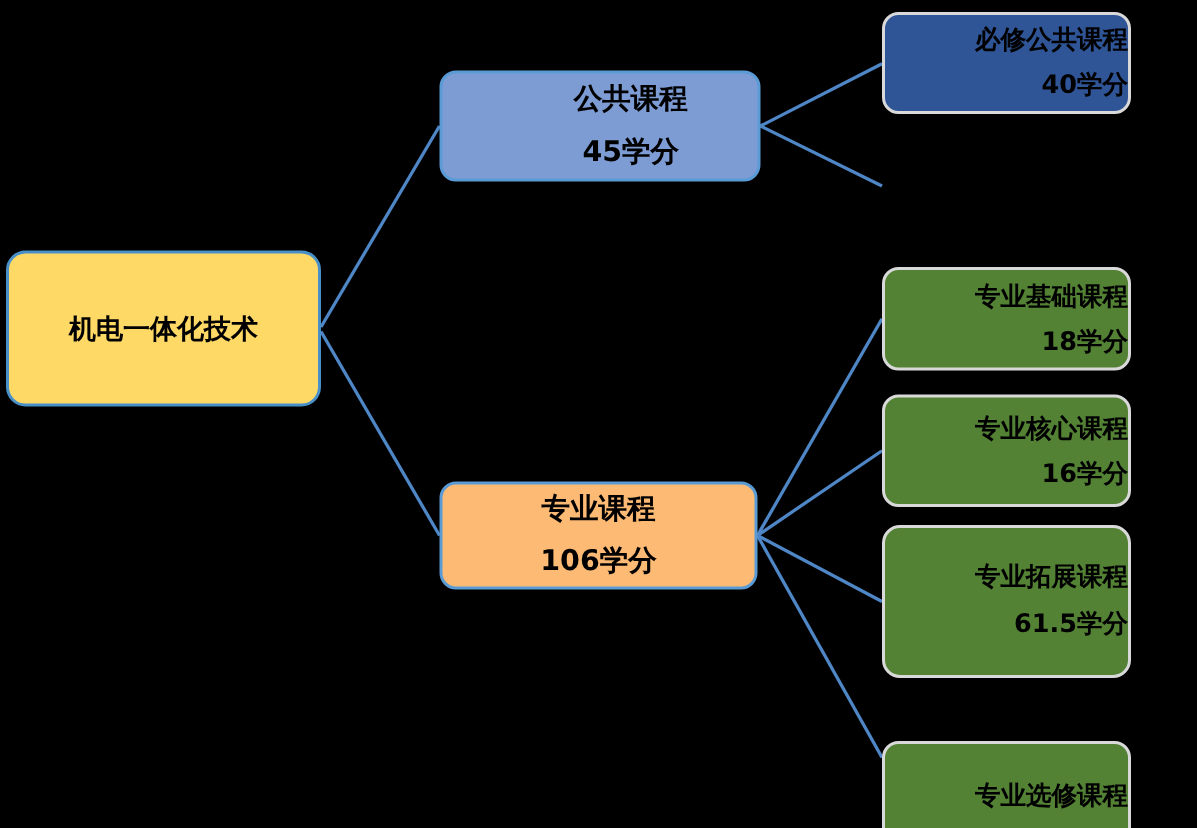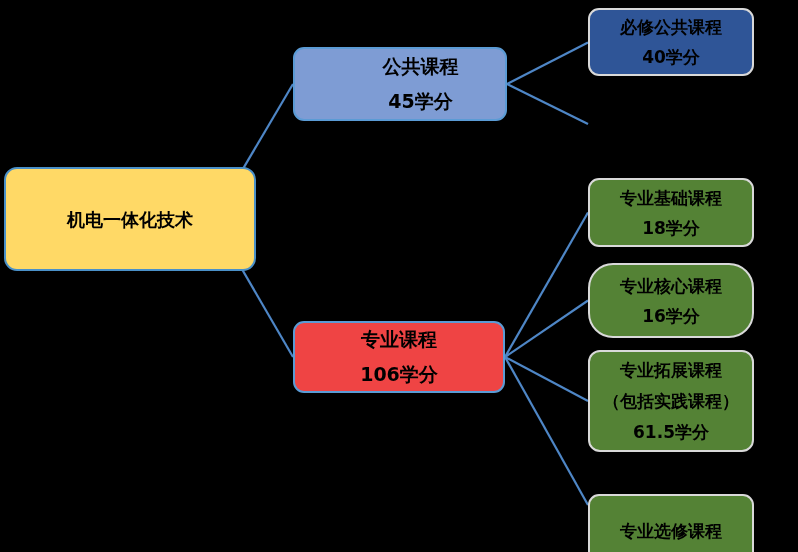--- a/index.html
+++ b/index.html
@@ -16,43 +16,43 @@
     box-sizing:border-box;
     display:flex;flex-direction:column;
     align-items:center;justify-content:center;
     text-align:center;
     color:#000000;
     font-weight:bold;
     border-radius:11px;
   }
   .node div{white-space:nowrap;}
   .root{
-    left:4px;top:167px;width:252px;height:104px;
+    left:4px;top:167px;width:210px;height:104px;
     background:#FFD966;
     border:2.5px solid #4A90C8;
     font-size:18px;line-height:33px;
     border-radius:13px;
   }
   .mid{
     border:2px solid #5B9BD5;
     font-size:19px;line-height:35px;
   }
   .mid-public{left:293px;top:47px;width:214px;height:74px;background:#7E9CD4;padding-left:41px;}
-  .mid-major{left:293px;top:321px;width:212px;height:72px;background:#ef4444;text-align:right;}
+  .mid-major{left:293px;top:321px;width:212px;height:72px;background:#fdba74;text-align:right;}
   .leaf{
     left:588px;width:166px;
     border:2px solid #D9D9D9;
-    font-size:17px;line-height:30px;
+    font-size:17px;line-height:30px;align-items:flex-end;
   }
   .leaf-public{background:#2F5597;}
   .leaf-major{background:#548235;}
   .leaf1{top:8px;height:68px;}
   .leaf2{top:88px;height:72px;}
   .leaf3{top:178px;height:69px;}
-  .leaf4{top:263px;height:75px;border-radius:25px;}
+  .leaf4{top:263px;height:75px;}
   .leaf5{top:350px;height:102px;line-height:31px;border-radius:12px;}
   .leaf6{top:494px;height:74px;}
 </style>
 </head>
 <body>
 
 <div class="canvas">
 
   <svg class="connectors" viewBox="0 0 798 552" xmlns="http://www.w3.org/2000/svg">
     <g stroke="#4E86C6" stroke-width="2.2" fill="none">
@@ -92,21 +92,20 @@
     <div>18学分</div>
   </div>
 
   <div class="node leaf leaf-major leaf4">
     <div>专业核心课程</div>
     <div>16学分</div>
   </div>
 
   <div class="node leaf leaf-major leaf5">
     <div>专业拓展课程</div>
-    <div>（包括实践课程）</div>
     <div>61.5学分</div>
   </div>
 
   <div class="node leaf leaf-major leaf6">
     <div>专业选修课程</div>
   </div>
 
 </div>
 
 </body></html>

